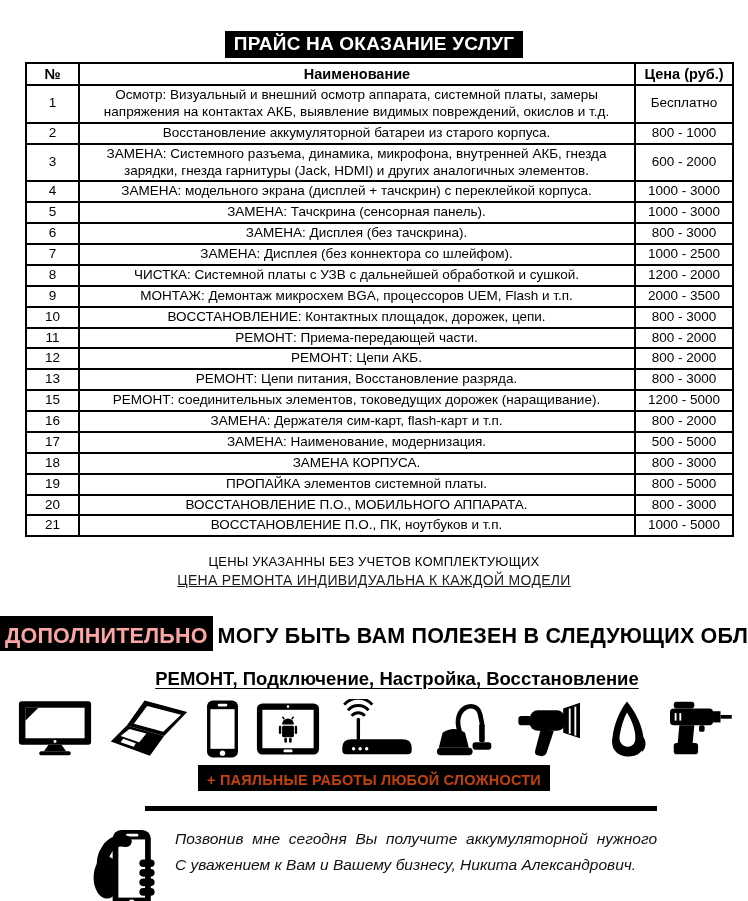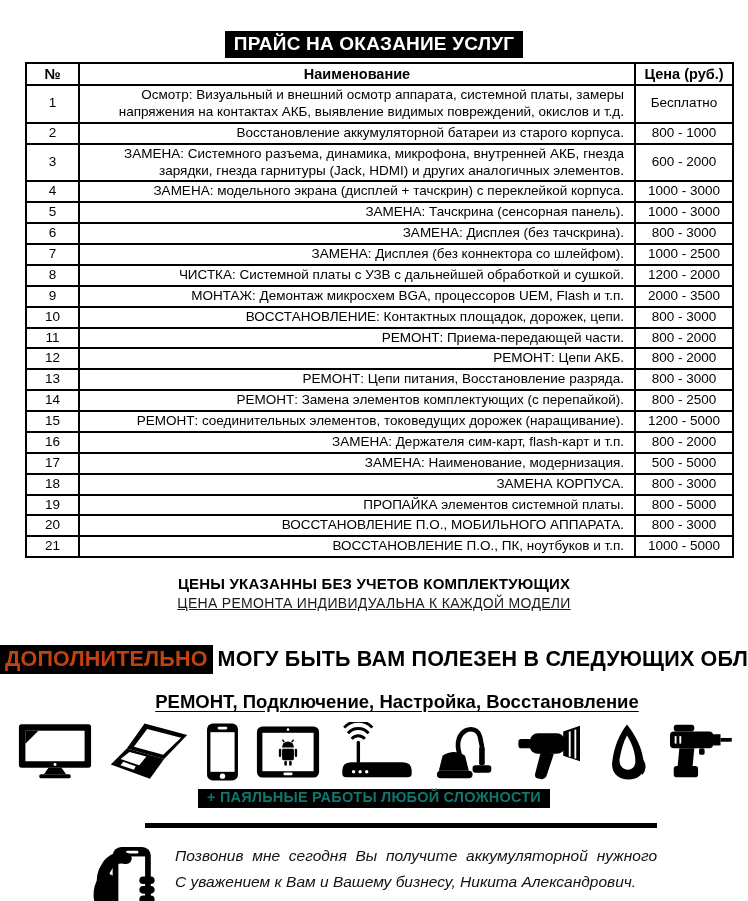--- a/index.html
+++ b/index.html
@@ -36,63 +36,63 @@
   }
   .price-table th {
     font-size: 14.5px; font-weight: bold;
     padding: 2px 4px; text-align: center;
   }
   .price-table td { font-size: 13.5px; line-height: 1.25; padding: 1px 4px; }
   .col-num   { width: 53px; }
   .col-name  { width: 556px; }
   .col-price { width: 98px; }
   td.cell-num   { text-align: center; }
-  td.cell-name  { text-align: right; padding-left: 9px; padding-right: 10px; }
+  td.cell-name  { text-align: center; padding-left: 9px; padding-right: 10px; }
   td.cell-price { text-align: center; white-space: nowrap; }
 
   
   .notes { text-align: center; margin-top: 17px; }
-  .notes-bold { font-size: 15px; font-weight: bold; letter-spacing: 0.2px; }
+  .notes-bold { font-size: 13px; font-weight: normal; letter-spacing: 0.2px; }
   .notes-underline {
     font-size: 14px; margin-top: 3px;
     text-decoration: underline; letter-spacing: 0.3px; color: #1a1a1a;
   }
 
   
   .additional-heading {
     text-align: center; margin-top: 36px;
     font-size: 21.5px; font-weight: bold; letter-spacing: 0.2px;
     white-space: nowrap;
   }
   .additional-highlight {
-    background: #000; color: #c2410c;
-    padding: 2px 5px 3px 5px; margin-right: 5px;
+    background: #000; color: #fca5a5;
+    padding: 8px 5px 3px 5px; margin-right: 5px;
   }
   .services-subtitle {
     text-align: center; margin-top: 19px;
     font-size: 18.5px; font-weight: bold;
   }
   .services-subtitle span { text-decoration: underline; text-underline-offset: 3px; margin-left: 46px; }
 
   
   .icons-row {
     margin: 9px 16px 0 18px;
     display: flex; align-items: center; justify-content: space-between;
     height: 60px;
   }
   .icons-row .icon { display: inline-flex; align-items: center; }
   .icons-row svg { display: block; }
 
   
   .banner-wrap { text-align: center; margin-top: 6px; }
   .soldering-banner {
     display: inline-block;
-    background: #000; color: #0f766e;
+    background: #000; color: #c2410c;
     font-size: 14.5px; font-weight: bold;
-    padding: 0 9px 3px 9px; letter-spacing: 0.2px;
+    padding: 7px 9px 3px 9px; letter-spacing: 0.2px;
   }
 
   
   .divider-line {
     margin: 15px 0 0 145px;
     width: 512px; height: 5px; background: #000;
   }
 
   
   .footer {
@@ -189,25 +189,20 @@
           <td class="cell-num">12</td>
           <td class="cell-name">РЕМОНТ: Цепи АКБ.</td>
           <td class="cell-price">800 - 2000</td>
         </tr>
         <tr>
           <td class="cell-num">13</td>
           <td class="cell-name">РЕМОНТ: Цепи питания, Восстановление разряда.</td>
           <td class="cell-price">800 - 3000</td>
         </tr>
         <tr>
-          <td class="cell-num">14</td>
-          <td class="cell-name">РЕМОНТ: Замена элементов комплектующих (с перепайкой).</td>
-          <td class="cell-price">800 - 2500</td>
-        </tr>
-        <tr>
           <td class="cell-num">15</td>
           <td class="cell-name">РЕМОНТ: соединительных элементов, токоведущих дорожек (наращивание).</td>
           <td class="cell-price">1200 - 5000</td>
         </tr>
         <tr>
           <td class="cell-num">16</td>
           <td class="cell-name">ЗАМЕНА: Держателя сим-карт, flash-карт и т.п.</td>
           <td class="cell-price">800 - 2000</td>
         </tr>
         <tr>

